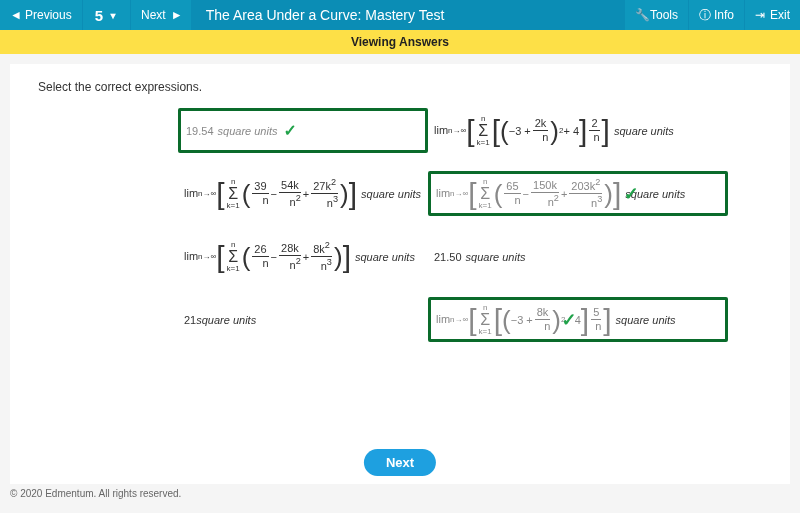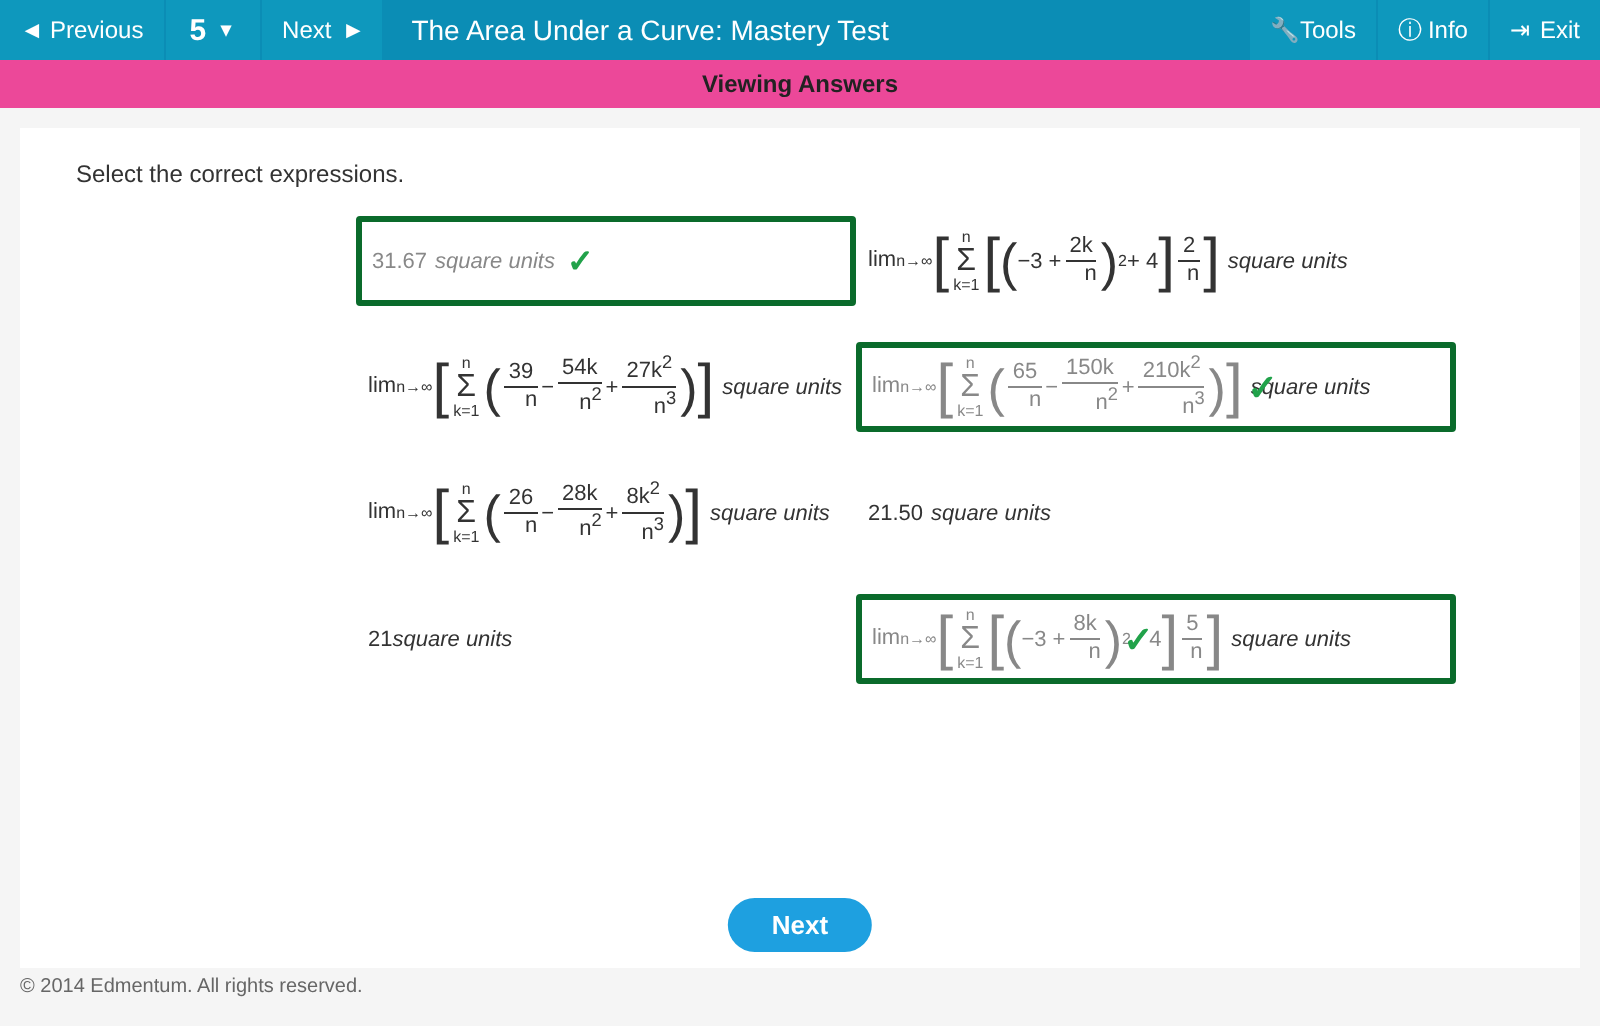--- a/index.html
+++ b/index.html
@@ -44,21 +44,21 @@
   .topbar .rbtn {
     display: flex;
     align-items: center;
     padding: 0 10px;
     cursor: pointer;
     gap: 5px;
     border-left: 1px solid #0b8db5;
     background: #0e98bd;
   }
   .subbar {
-    background: #ec4899;
+    background: #fde047;
     text-align: center;
     height: 24px;
     line-height: 24px;
     font-size: 12px;
     font-weight: bold;
     color: #222;
   }
   .page {
     background: #fff;
     margin: 10px 10px 0 10px;
@@ -166,21 +166,21 @@
 </div>
 
 <div class="subbar">Viewing Answers</div>
 
 <div class="page">
   <p class="instr">Select the correct expressions.</p>
 
   <div class="grid">
 
     <div class="option correct">
-      <span class="dim">31.67</span>
+      <span class="dim">19.54</span>
       <span class="units dim">square units</span>
       <span class="check">✓</span>
     </div>
 
     <div class="option">
       <span class="lim">
           <span class="top">lim</span>
           <span class="bot">n→∞</span>
         </span>
       <span class="bracket-l">[</span>
@@ -256,21 +256,21 @@
             <span class="num">65</span>
             <span class="den">n</span>
           </span>
       <span>−</span>
       <span class="frac">
             <span class="num">150k</span>
             <span class="den"><span>n</span><sup>2</sup></span>
           </span>
       <span>+</span>
       <span class="frac">
-            <span class="num"><span>210k</span><sup>2</sup></span>
+            <span class="num"><span>203k</span><sup>2</sup></span>
             <span class="den"><span>n</span><sup>3</sup></span>
           </span>
       <span class="paren-r">)</span>
       <span class="bracket-r">]</span>
       </span>
       <span class="units">square units</span>
       <span class="check-overlay" style="left:68%;">✓</span>
     </div>
 
     <div class="option">
@@ -345,13 +345,13 @@
       </span>
       <span class="units">square units</span>
       <span class="check-overlay" style="left:47%;">✓</span>
     </div>
 
   </div>
 
   <button class="nextbtn">Next</button>
 </div>
 
-<div class="footer">© 2014 Edmentum. All rights reserved.</div>
+<div class="footer">© 2020 Edmentum. All rights reserved.</div>
 
 </body></html>

